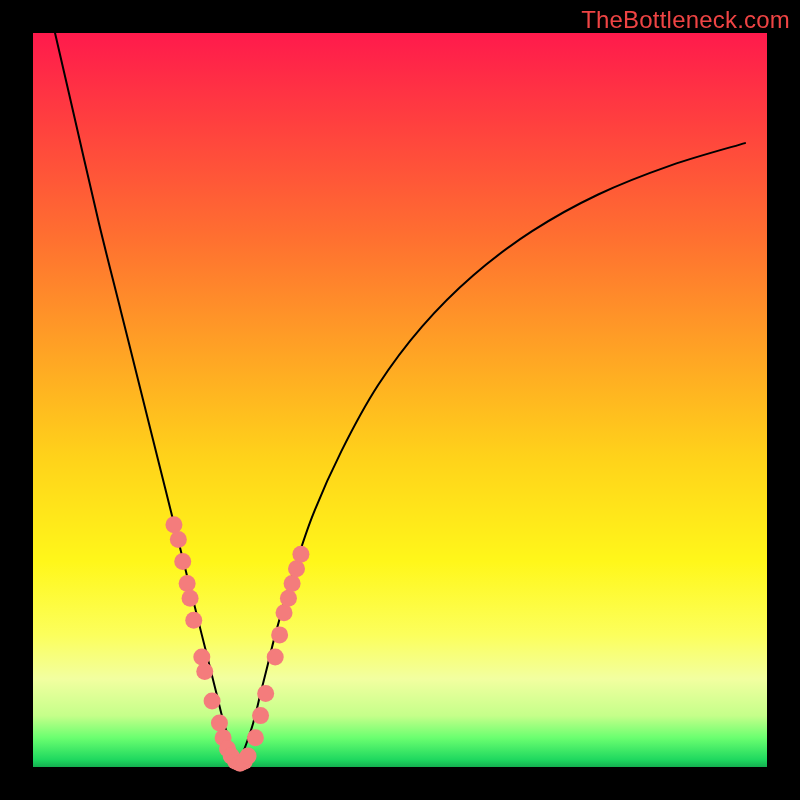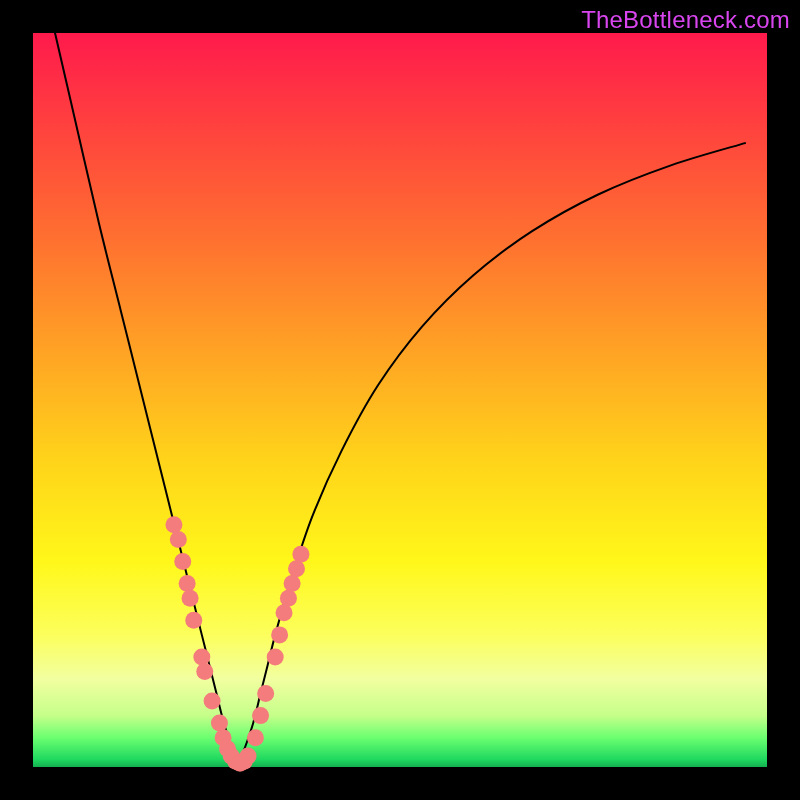--- a/index.html
+++ b/index.html
@@ -39,21 +39,21 @@
       #c5ff8a 93%,
       #6bff70 96%,
       #1fd85f 99%,
       #14b050 100%
     );
   }
   .watermark {
     position: absolute;
     top: 6px;
     right: 10px;
-    color: #d946ef;
+    color: #ef4444;
     font-size: 24px;
     font-weight: 500;
     letter-spacing: 0.2px;
     user-select: none;
   }
   svg.curve {
     position: absolute;
     left: 0;
     top: 0;
     width: 734px;

